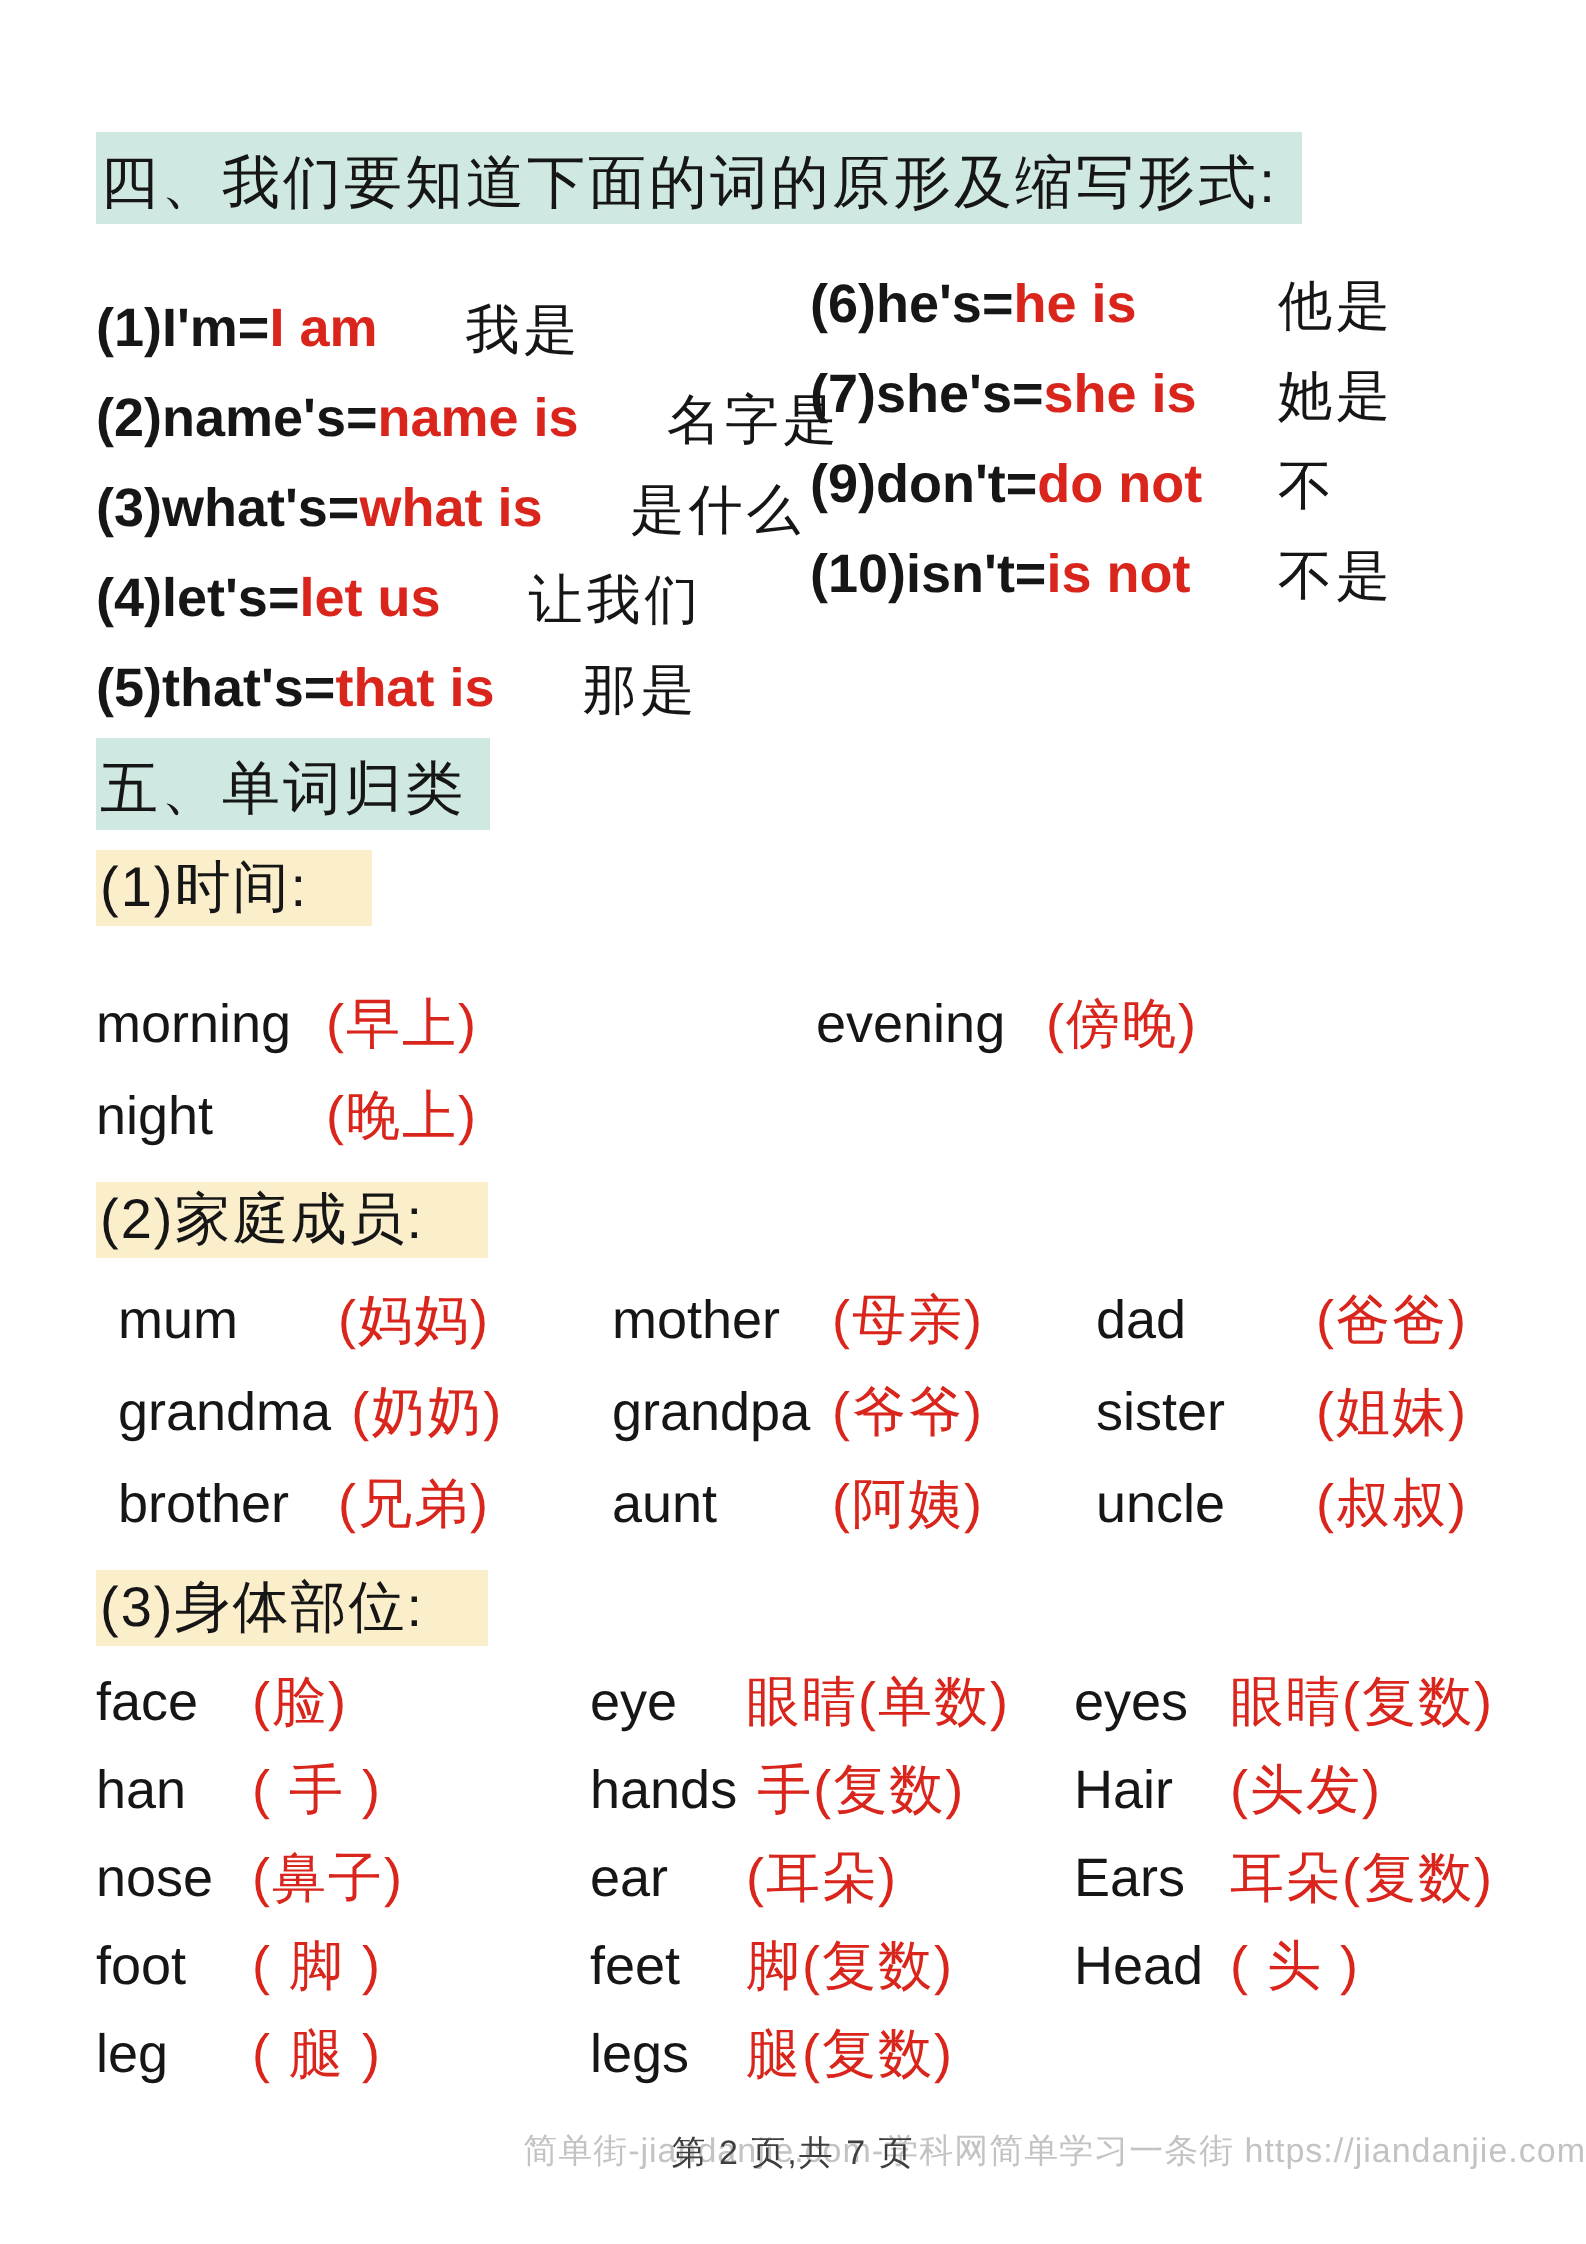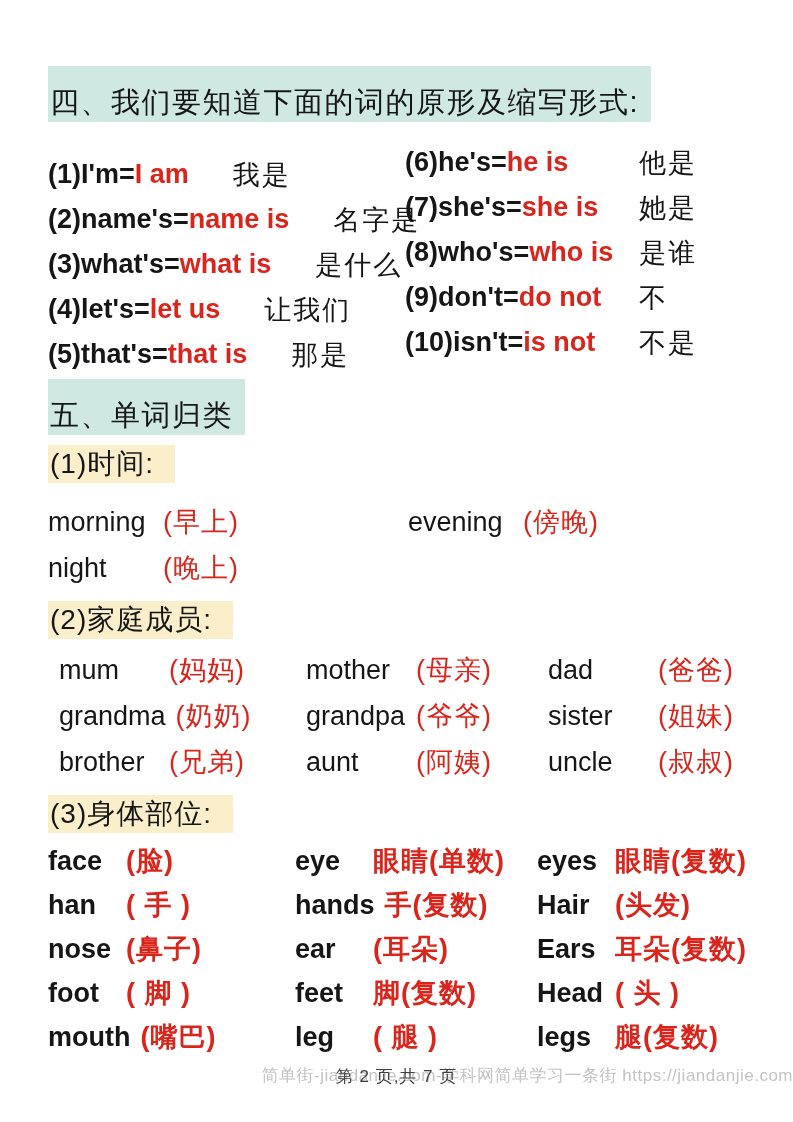--- a/index.html
+++ b/index.html
@@ -10,54 +10,54 @@
     font-family:"Liberation Sans","DejaVu Sans",sans-serif;
     color:#161616;
     overflow:hidden;
   }
   .content { position:absolute; left:48px; top:66px; width:716px; }
 
   .hl-cyan {
     display:inline-block;
     background:var(--highlight-cyan,#cfe9e2);
     font-size:29px; line-height:40px;
-    padding:16px 12px 0 2px;
+    padding:6px 12px 0 2px;
     letter-spacing:1.5px;
     font-weight:500;
   }
   .hl-yellow {
     display:inline-block;
     background:var(--highlight-yellow,#faeecb);
     font-size:28px; line-height:38px;
-    padding:0 21px 0 2px;
+    padding:0 32px 0 2px;
     letter-spacing:1px;
     font-weight:500;
   }
 
   .s4-cols { display:flex; margin-top:18px; }
   .s4-col-left  { width:357px; padding-top:12px; }
   .s4-col-right { flex:1; padding-top:0; }
   .s4-item { height:45px; display:flex; align-items:center; font-size:27px; white-space:nowrap; }
   .s4-item .en { display:inline-block;font-weight:bold; }
   .s4-col-right .s4-item .en { min-width:208px; }
   .s4-item .cn { margin-left:26px; letter-spacing:2px; }
   .s4-col-left .s4-item .cn { margin-left:44px; }
 
   .red { color:var(--answer-red,#d9251c); }
 
   .sec5-title { margin-top:2px; }
   .group-label { margin-top:10px; }
 
-  .grid2 { display:grid; grid-template-columns:360px 1fr; margin-top:16px; }
+  .grid2 { display:grid; grid-template-columns:360px 1fr; margin-top:26px; }
   .grid3 { display:grid; grid-template-columns:247px 242px 1fr; }
   .grid-family { margin-top:8px; }
   .grid-body   { margin-top:6px; }
 
   .w-item { height:46px; display:flex; align-items:center; font-size:27px; white-space:nowrap; }
-  .grid-body .w-item { height:44px;font-weight:bold; }
+  .grid-body .w-item { height:44px; }
   .w-item .word { display:inline-block; margin-right:10px; }
   .grid2 .w-item .word { min-width:105px; }
   .grid-family .w-item .word { min-width:100px;margin-left:11px; }
   .grid-body .w-item .word { min-width:68px; }
   .w-item .cn { letter-spacing:1px; }
 
   .footer { position:absolute; left:0; top:1064px; width:793px; height:30px; }
   .footer .watermark {
     position:absolute; left:0; top:0; width:100%;
     text-align:right; font-size:17px;
@@ -105,24 +105,20 @@
     <div class="s4-col-right">
       <div class="s4-item">
           <span class="en"><span>(6)he's=</span><span class="red">he is</span></span>
           <span class="cn">他是</span>
         </div>
       <div class="s4-item">
           <span class="en"><span>(7)she's=</span><span class="red">she is</span></span>
           <span class="cn">她是</span>
         </div>
       <div class="s4-item">
-          <span class="en"><span>(8)who's=</span><span class="red">who is</span></span>
-          <span class="cn">是谁</span>
-        </div>
-      <div class="s4-item">
           <span class="en"><span>(9)don't=</span><span class="red">do not</span></span>
           <span class="cn">不</span>
         </div>
       <div class="s4-item">
           <span class="en"><span>(10)isn't=</span><span class="red">is not</span></span>
           <span class="cn">不是</span>
         </div>
     </div>
   </div>
 
@@ -230,24 +226,20 @@
         <span class="word">foot</span>
         <span class="cn red">( 脚 )</span>
       </div>
     <div class="w-item">
         <span class="word">feet</span>
         <span class="cn red">脚(复数)</span>
       </div>
     <div class="w-item">
         <span class="word">Head</span>
         <span class="cn red">( 头 )</span>
-      </div>
-    <div class="w-item">
-        <span class="word">mouth</span>
-        <span class="cn red">(嘴巴)</span>
       </div>
     <div class="w-item">
         <span class="word">leg</span>
         <span class="cn red">( 腿 )</span>
       </div>
     <div class="w-item">
         <span class="word">legs</span>
         <span class="cn red">腿(复数)</span>
       </div>
   </div>

